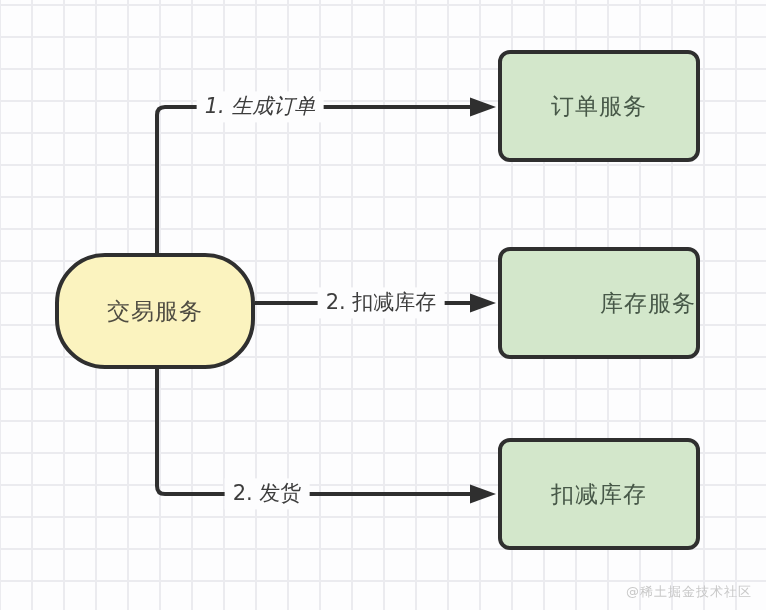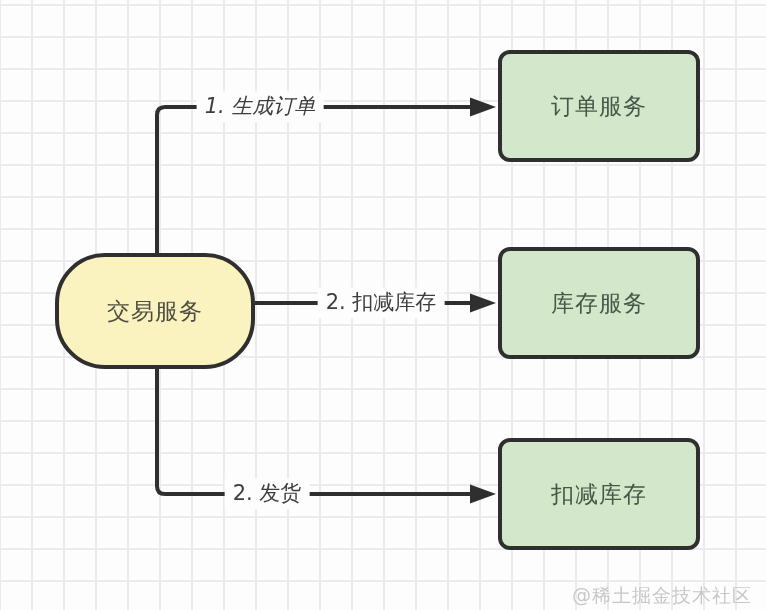--- a/index.html
+++ b/index.html
@@ -47,39 +47,39 @@
     font-size:23px;
   }
   .node.rect{
     left:498px;width:202px;height:112px;
     border-radius:12px;
     background:var(--green-fill);
     color:var(--green-text);
     font-size:23px;
   }
   .node.rect.box1{top:50px;}
-  .node.rect.box2{top:247px;}
+  .node.rect.box2{top:247px;justify-content:flex-end;}
   .node.rect.box3{top:438px;}
   .edge-label{
     position:absolute;
     transform:translate(-50%,-50%);
     background:var(--paper);
     color:var(--label-text);
     font-size:21px;
     line-height:1.2;
     padding:3px 8px;
     white-space:nowrap;
   }
   .edge-label.l1{left:260px;top:107px;font-style:italic;}
   .edge-label.l2{left:381px;top:303px;}
   .edge-label.l3{left:267px;top:494px;}
   .watermark{
     position:absolute;
-    right:14px;bottom:1px;
-    font-size:19px;
+    right:14px;bottom:9px;
+    font-size:13px;
     color:var(--watermark-color);
     letter-spacing:1px;
   }
 </style>
 </head>
 <body>
 
 <div class="canvas">
 
   <svg class="edges" width="766" height="610" viewBox="0 0 766 610" aria-hidden="true">

